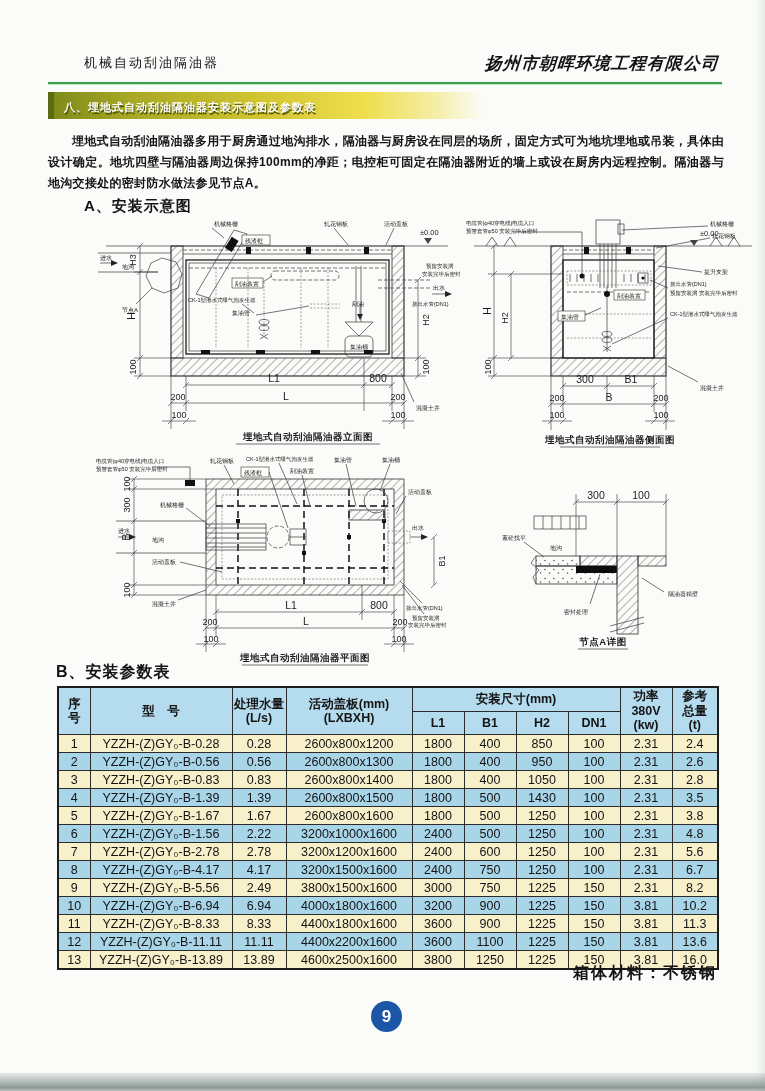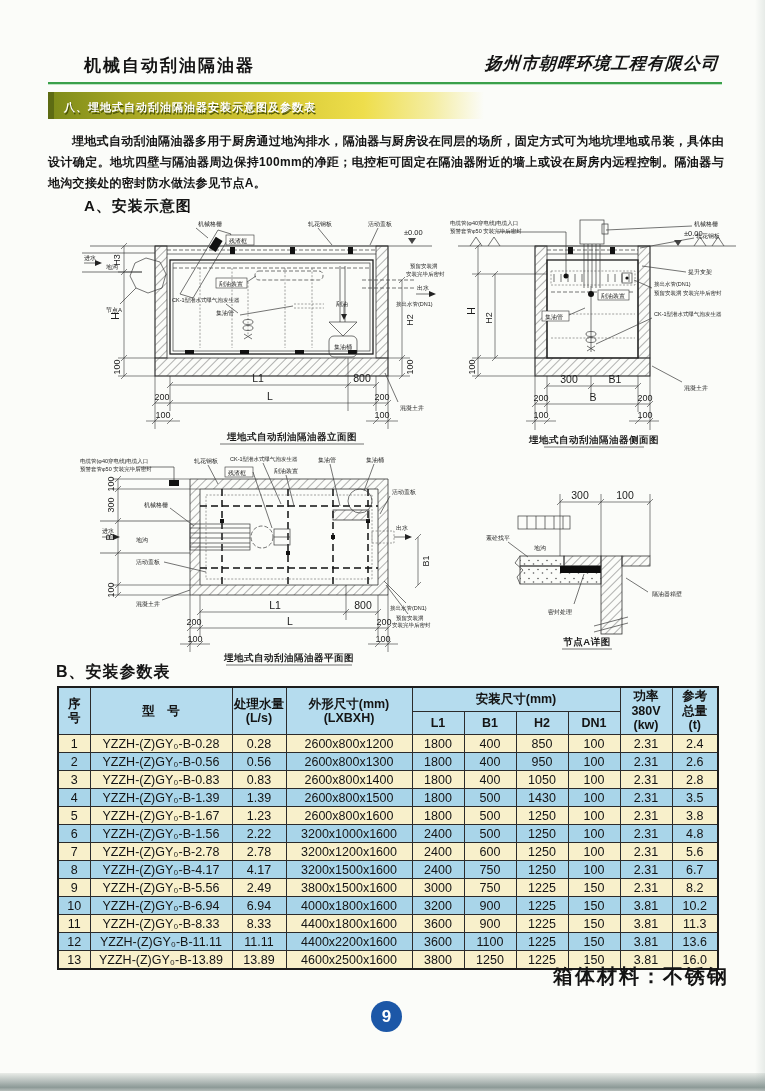--- a/index.html
+++ b/index.html
@@ -3,39 +3,39 @@
 <meta charset="utf-8">
 <style>
   html,body{margin:0;padding:0;background:#e7eae5;}
   .page{position:relative;width:765px;height:1091px;background:#fbfcf9;overflow:hidden;
         font-family:"Liberation Sans",sans-serif;color:#141414;}
   .page::after{content:"";position:absolute;right:0;top:0;width:10px;height:100%;
         background:linear-gradient(90deg,rgba(140,160,155,0),rgba(140,160,155,.18));pointer-events:none;}
   .abs{position:absolute;}
 
   
-  .doc-title{left:84px;top:54px;font-size:17px;font-weight:bold;letter-spacing:2px;}
+  .doc-title{left:84px;top:54px;font-size:13px;font-weight:normal;letter-spacing:2px;}
   .company{right:46px;top:52px;font-size:17px;font-weight:bold;letter-spacing:1px;
         font-family:"DejaVu Serif",serif;font-style:italic;transform:skewX(-4deg);}
   .head-rule{left:48px;top:82px;width:674px;height:0;border-top:2px solid #3aa04a;border-bottom:1px solid #bfe4c4;}
 
   
   .banner{left:48px;top:92px;width:430px;height:27px;line-height:27px;
         background:linear-gradient(90deg,#7f8c1a 0%,#a8a825 18%,#d2c531 48%,#eede4c 72%,#f4eda2 88%,rgba(251,252,249,0) 100%);
         border-left:6px solid #5d6b13;}
   .banner span{margin-left:10px;color:#fff;font-size:11px;font-weight:bold;letter-spacing:1px;
         text-shadow:1px 1.5px 0 rgba(70,78,5,.95);}
 
   .intro{left:48px;top:131px;width:676px;font-size:12px;line-height:21px;font-weight:600;
         text-indent:2em;letter-spacing:.3px;text-align:justify;}
   .sec-a{left:84px;top:197px;font-size:15px;font-weight:600;letter-spacing:1px;}
   .sec-b{left:56px;top:662px;font-size:16px;font-weight:bold;letter-spacing:1px;text-align:center;}
 
   
-  .dwgwrap{left:0;top:216px;width:722px;height:448px;}
+  .dwgwrap{left:16px;top:216px;width:722px;height:448px;}
   .dwg{position:absolute;}
   .dwg text{fill:#1c1c1c;}
   .t5{font-size:5.5px;} .t6{font-size:6px;} .t7{font-size:7.5px;} .t9{font-size:9px;} .t10{font-size:10.5px;}
   .cap{font-size:9.5px;font-weight:bold;letter-spacing:.5px;}
   .mid{text-anchor:middle;}
   .ln{stroke:#3a3a3a;stroke-width:.7;fill:none;}
   .thk{stroke:#1e1e1e;stroke-width:1.3;fill:none;}
   .dash{stroke:#3a3a3a;stroke-width:.7;fill:none;stroke-dasharray:4 2;}
   .bdash{stroke:#111;stroke-width:1.5;fill:none;stroke-dasharray:7 4;}
   .tdash{stroke:#555;stroke-width:.55;fill:none;stroke-dasharray:2 1.6;}
@@ -49,21 +49,21 @@
   table{border-collapse:collapse;table-layout:fixed;width:660px;font-size:12.5px;}
   th,td{border:1px solid #2b2b2b;text-align:center;vertical-align:middle;padding:0;overflow:hidden;white-space:nowrap;}
   table{border:2px solid #1d1d1d;}
   thead th{background:#b5dcee;font-weight:600;font-size:12.5px;line-height:1.15;}
   thead tr:first-child th{height:23px;}
   thead tr:last-child th{height:22px;}
   tbody td{height:17px;background:#f8f0cb;}
   tbody tr:nth-child(even) td{background:#a9d5e9;}
   thead th span{display:block;}
 
-  .material{right:36px;top:963px;font-size:20px;font-weight:600;letter-spacing:2px;text-align:center;}
+  .material{right:48px;top:963px;font-size:16px;font-weight:600;letter-spacing:2px;text-align:center;}
   .badge{left:371px;top:1001px;width:31px;height:31px;border-radius:50%;background:#1c57a7;
         color:#fff;font-size:17px;font-weight:bold;text-align:center;line-height:31px;}
   .bottom-edge{left:0;top:1073px;width:765px;height:18px;
         background:linear-gradient(180deg,#e9ece8 0%,#aab4b1 55%,#8d9a97 80%,#b7bfbc 100%);}
 </style>
 </head>
 <body>
 
 <div class="page">
 
@@ -447,21 +447,21 @@
         <tr>
           <th rowspan="2">
               <span style="white-space:normal;width:16px;margin:0 auto;">序号</span>
             </th>
           <th rowspan="2">型　号</th>
           <th rowspan="2">
             <span>处理水量</span>
             <span>(L/s)</span>
           </th>
           <th rowspan="2">
-            <span>外形尺寸(mm)</span>
+            <span>活动盖板(mm)</span>
             <span>(LXBXH)</span>
           </th>
           <th colspan="4">安装尺寸(mm)</th>
           <th rowspan="2">
             <span>功率</span>
             <span>380V</span>
             <span>(kw)</span>
           </th>
           <th rowspan="2">
             <span>参考</span>
@@ -521,21 +521,21 @@
             <td>1800</td>
             <td>500</td>
             <td>1430</td>
             <td>100</td>
             <td>2.31</td>
             <td>3.5</td>
           </tr>
           <tr>
             <td>5</td>
             <td>YZZH-(Z)GY₀-B-1.67</td>
-            <td>1.23</td>
+            <td>1.67</td>
             <td>2600x800x1600</td>
             <td>1800</td>
             <td>500</td>
             <td>1250</td>
             <td>100</td>
             <td>2.31</td>
             <td>3.8</td>
           </tr>
           <tr>
             <td>6</td>

